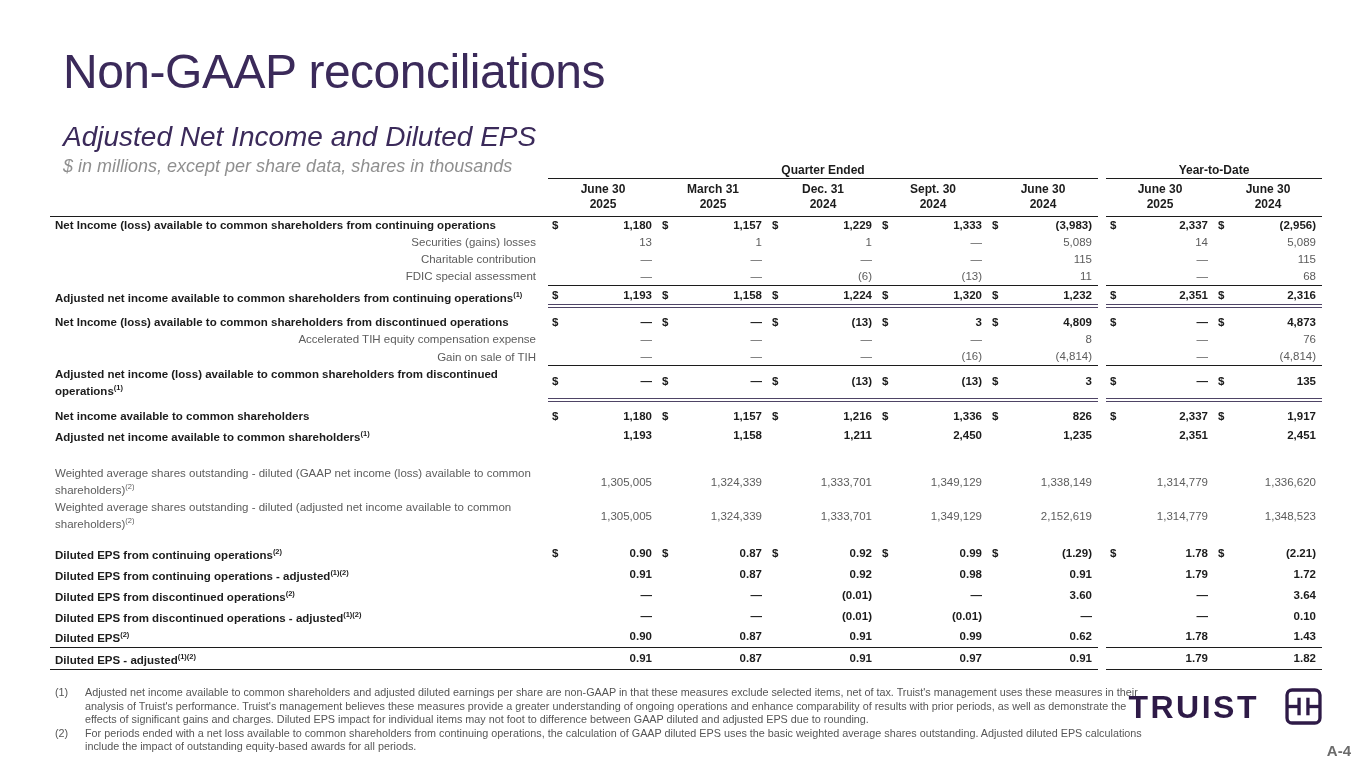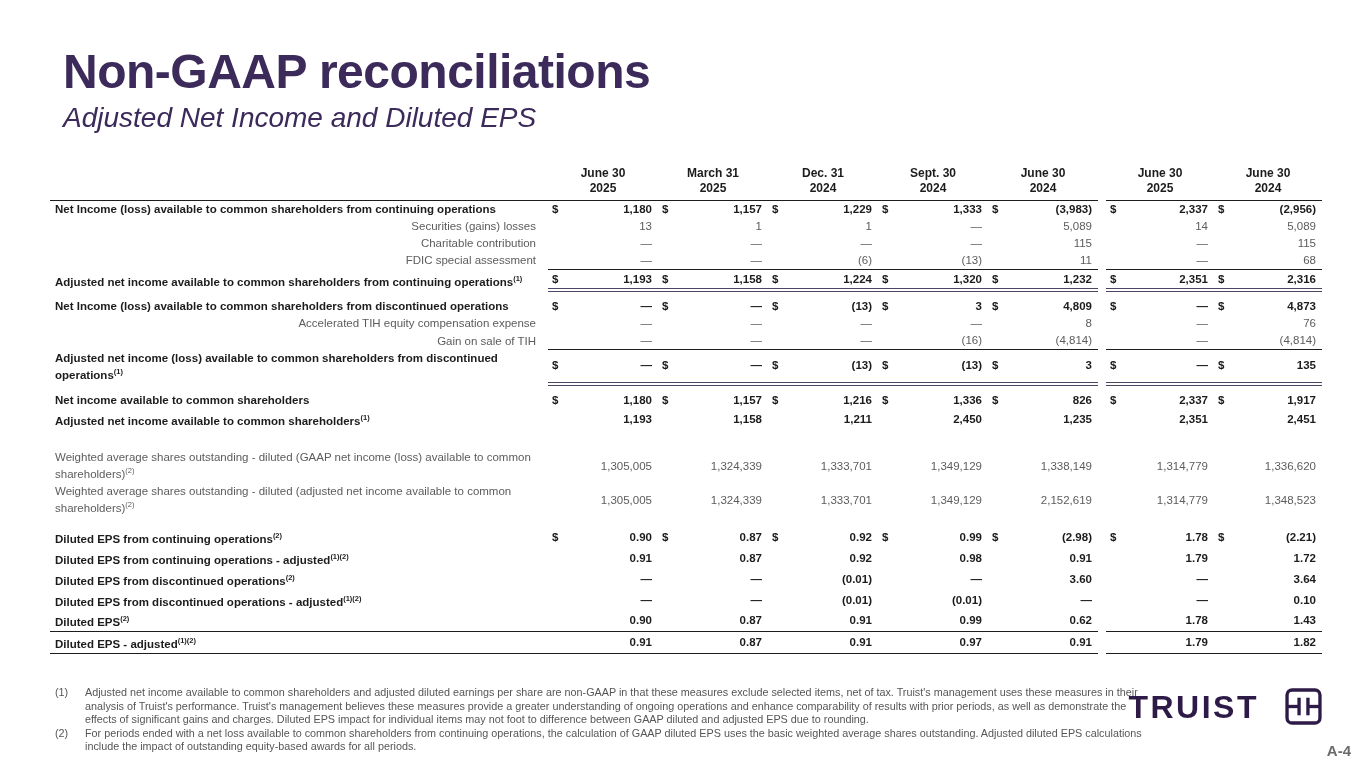--- a/index.html
+++ b/index.html
@@ -2,22 +2,22 @@
 <html style="--brand: #2e1a47; --title: #3b2a5a; --rule: #4e4465;"><head>
 <meta charset="utf-8">
 <style>
   * { margin:0; padding:0; box-sizing:border-box; }
   html,body { width:1365px; height:768px; }
   body {
     position:relative; overflow:hidden; background:#ffffff;
     font-family:"Liberation Sans", sans-serif; color:#1c1c1c;
   }
   .hdr { position:absolute; left:63px; top:44px; }
-  .title { font-size:48px; font-weight:700; color:var(--title,#3b2a5a); letter-spacing:-0.5px; }
-  .subtitle { font-size:28px; font-style:italic; font-weight:400; color:var(--title,#3b2a5a); margin-top:3px; }
+  .title { font-size:48px; font-weight:400; color:var(--title,#3b2a5a); letter-spacing:-0.5px; }
+  .subtitle { font-size:28px; font-style:italic; font-weight:400; color:var(--title,#3b2a5a); margin-top:22px; }
   .units { font-size:18px; font-style:italic; color:#8f8f8f; margin-top:3px; }
 
   table#recon-table {
     position:absolute; left:50px; top:163px; width:1272px;
     border-collapse:collapse; table-layout:fixed;
     font-size:11.5px; color:#1c1c1c;
   }
   th, td { font-family:"Liberation Sans", sans-serif; }
   thead th { font-size:12px; font-weight:700; text-align:center; vertical-align:bottom; }
   tr.grp th { padding-bottom:1px; }
@@ -49,30 +49,37 @@
   .logo { position:absolute; right:43px; top:688px; display:flex; align-items:center; gap:26px; }
   .logo .word { font-size:32px; font-weight:700; color:var(--brand,#2e1a47); letter-spacing:2.5px; line-height:1; }
   .pagenum { position:absolute; right:14px; top:742px; font-size:15px; font-weight:700; color:#6b6b6b; }
 </style>
 </head>
 <body>
 
 <div class="hdr">
   <div class="title">Non-GAAP reconciliations</div>
   <div class="subtitle">Adjusted Net Income and Diluted EPS</div>
+  <div class="units">$ in millions, except per share data, shares in thousands</div>
 </div>
 
 <table id="recon-table">
   <colgroup>
     <col style="width:498px">
     <col span="5" style="width:110px">
     <col style="width:8px">
     <col span="2" style="width:108px">
   </colgroup>
 <thead>
+      <tr class="grp">
+        <th class="lblcell"></th>
+        <th class="q" colspan="5">Quarter Ended</th>
+        <th class="gapcell"></th>
+        <th class="q" colspan="2">Year-to-Date</th>
+      </tr>
       <tr class="dates">
         <th class="lblcell-b"></th>
         <th class="datecell">
           <div>June 30</div>
           <div>2025</div>
         </th>
         <th class="datecell">
           <div>March 31</div>
           <div>2025</div>
         </th>
@@ -732,21 +739,21 @@
         </td>
         <td class="num">
           <div class="cell">
             <span class="d">$</span>
             <span class="v">0.99</span>
           </div>
         </td>
         <td class="num">
           <div class="cell">
             <span class="d">$</span>
-            <span class="v">(2.98)</span>
+            <span class="v">(1.29)</span>
           </div>
         </td>
         <td class="gapcell"></td>
         <td class="num">
           <div class="cell">
             <span class="d">$</span>
             <span class="v">1.78</span>
           </div>
         </td>
         <td class="num">

